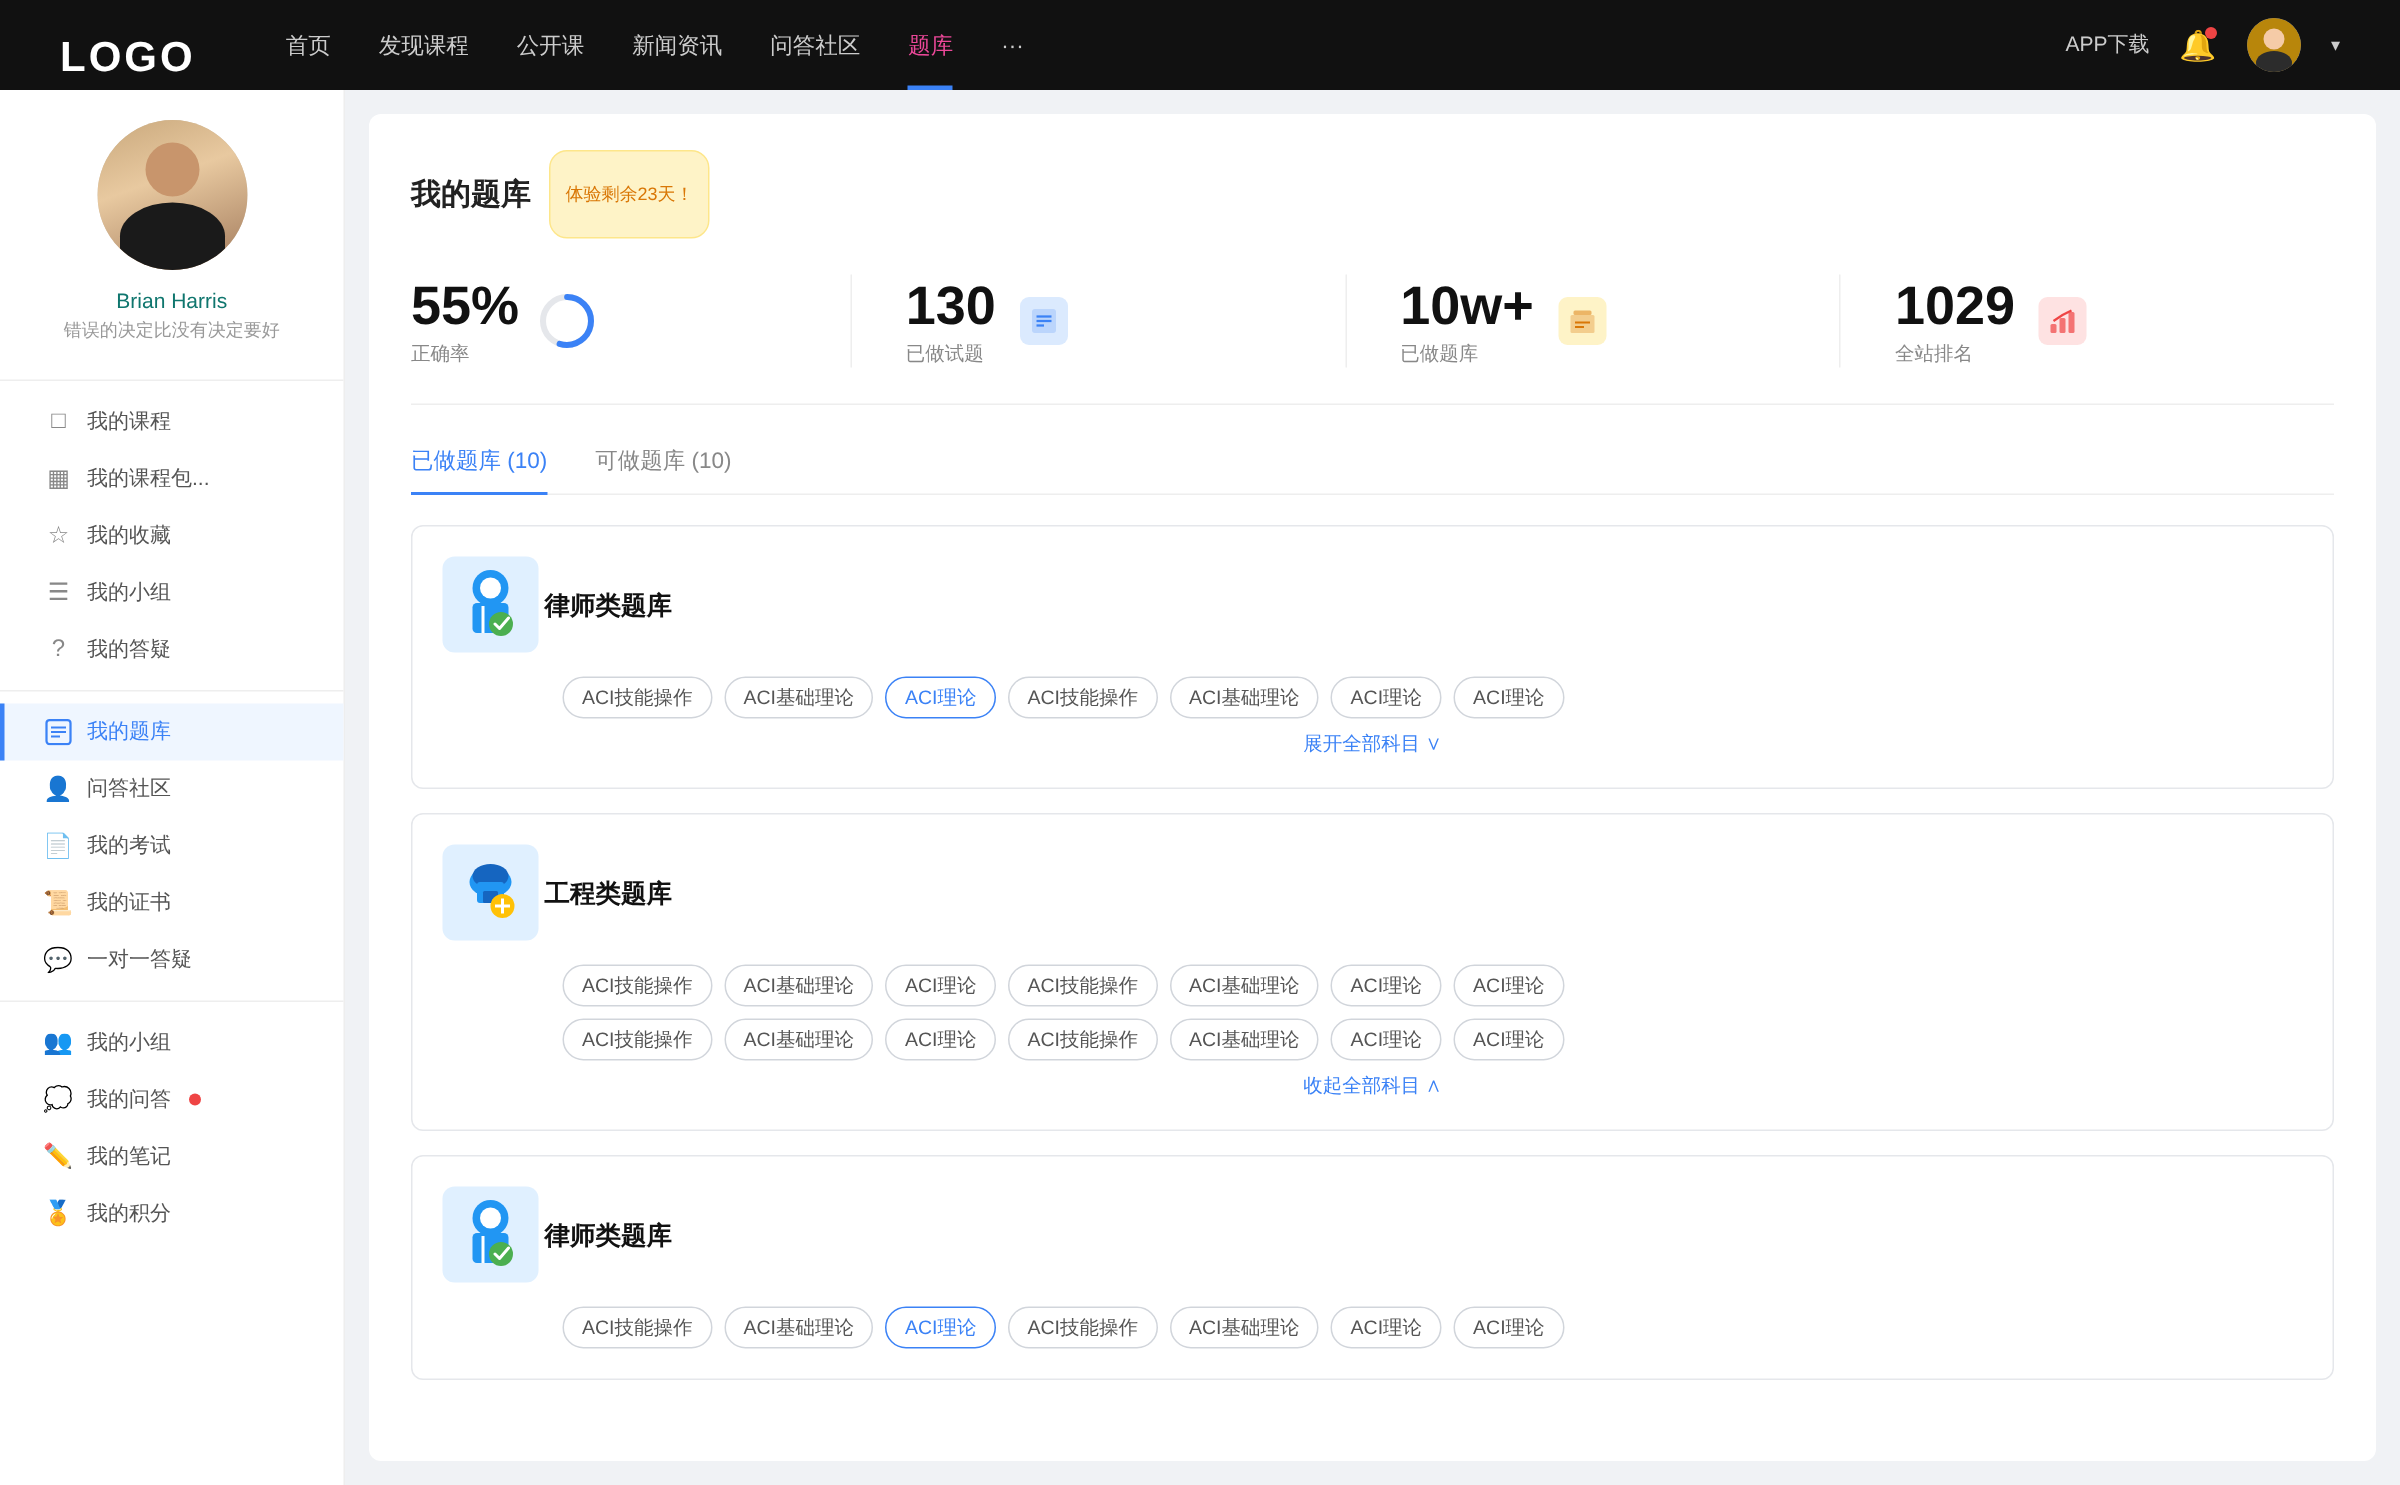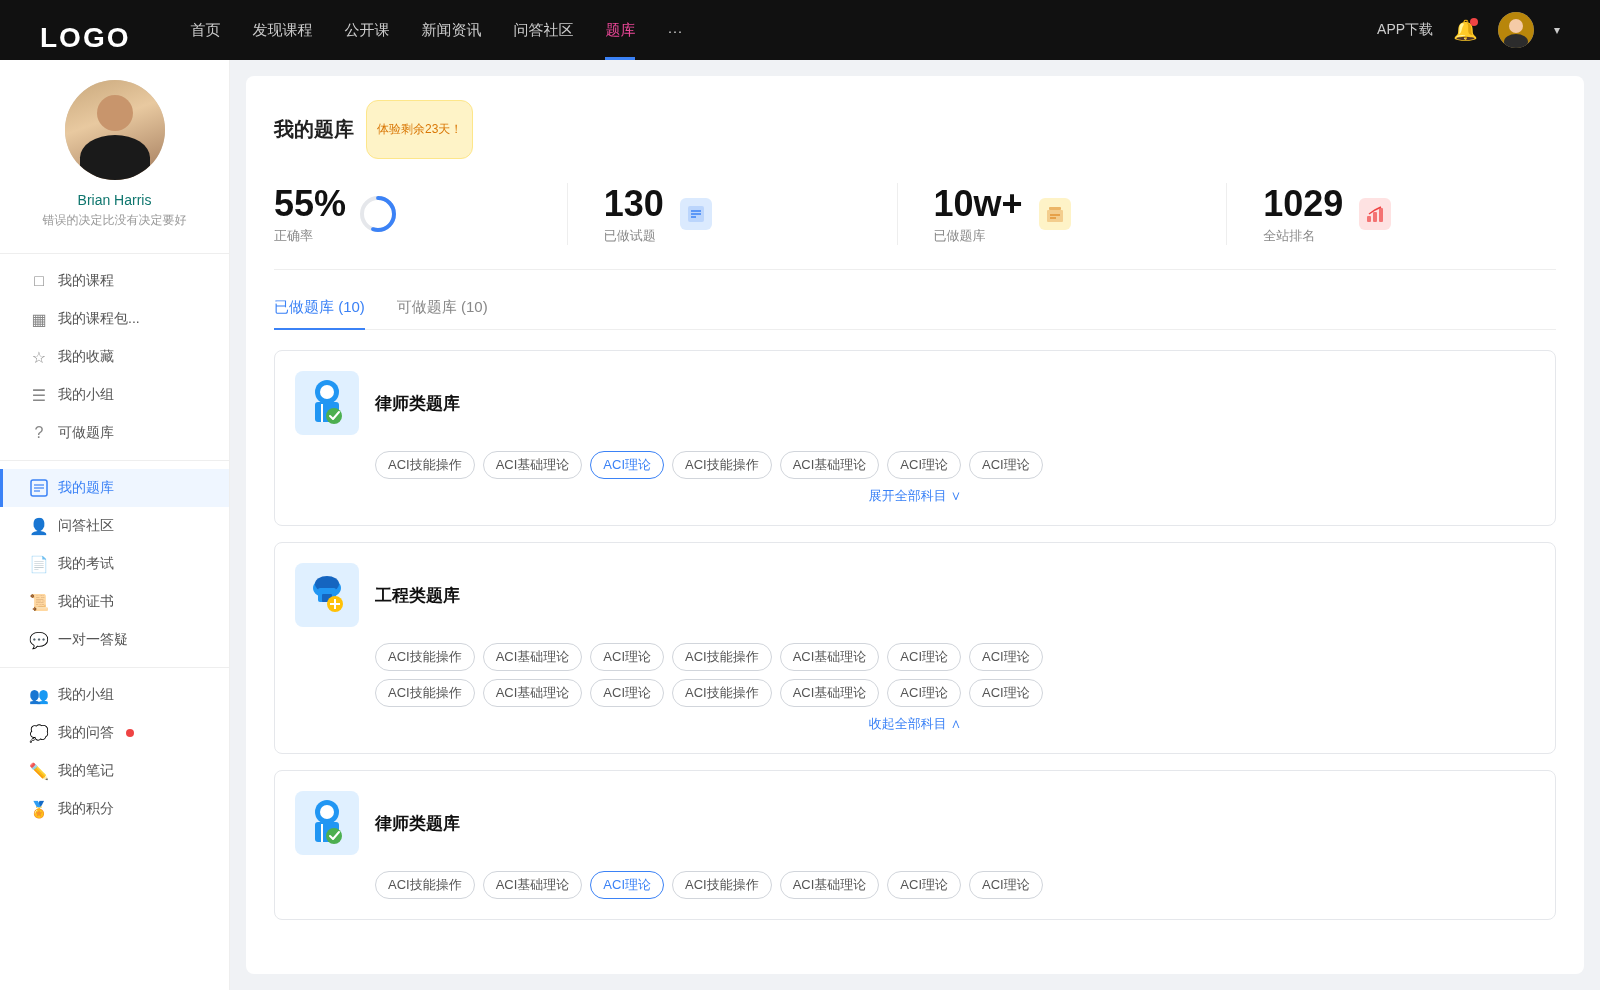--- a/index.html
+++ b/index.html
@@ -281,21 +281,21 @@
     
     .bank-card {
       border: 1px solid #e5e7eb;
       border-radius: 8px;
       padding: 20px;
       margin-bottom: 16px;
     }
     .bank-card-header {
       display: flex;
       align-items: center;
-      gap: 16px;
+      gap: 4px;
       margin-bottom: 16px;
     }
     .bank-icon {
       width: 64px; height: 64px;
       border-radius: 8px;
       background: #e0f0ff;
       display: flex; align-items: center; justify-content: center;
       overflow: hidden;
     }
     .bank-title {
@@ -408,21 +408,21 @@
       <div class="sidebar-menu-item">
         <span class="sidebar-menu-icon">☆</span>
         <span class="sidebar-menu-label">我的收藏</span>
       </div>
       <div class="sidebar-menu-item">
         <span class="sidebar-menu-icon">☰</span>
         <span class="sidebar-menu-label">我的小组</span>
       </div>
       <div class="sidebar-menu-item">
         <span class="sidebar-menu-icon">?</span>
-        <span class="sidebar-menu-label">可做题库</span>
+        <span class="sidebar-menu-label">我的答疑</span>
       </div>
       <div class="sidebar-divider"></div>
       <div class="sidebar-menu-item active">
         <span class="sidebar-menu-icon">
           <svg width="18" height="18" viewBox="0 0 18 18" fill="none" xmlns="http://www.w3.org/2000/svg">
             <rect x="1" y="1" width="16" height="16" rx="2" stroke="#3b82f6" stroke-width="1.5" fill="none"></rect>
             <line x1="4" y1="6" x2="14" y2="6" stroke="#3b82f6" stroke-width="1.2"></line>
             <line x1="4" y1="9" x2="14" y2="9" stroke="#3b82f6" stroke-width="1.2"></line>
             <line x1="4" y1="12" x2="10" y2="12" stroke="#3b82f6" stroke-width="1.2"></line>
           </svg>

